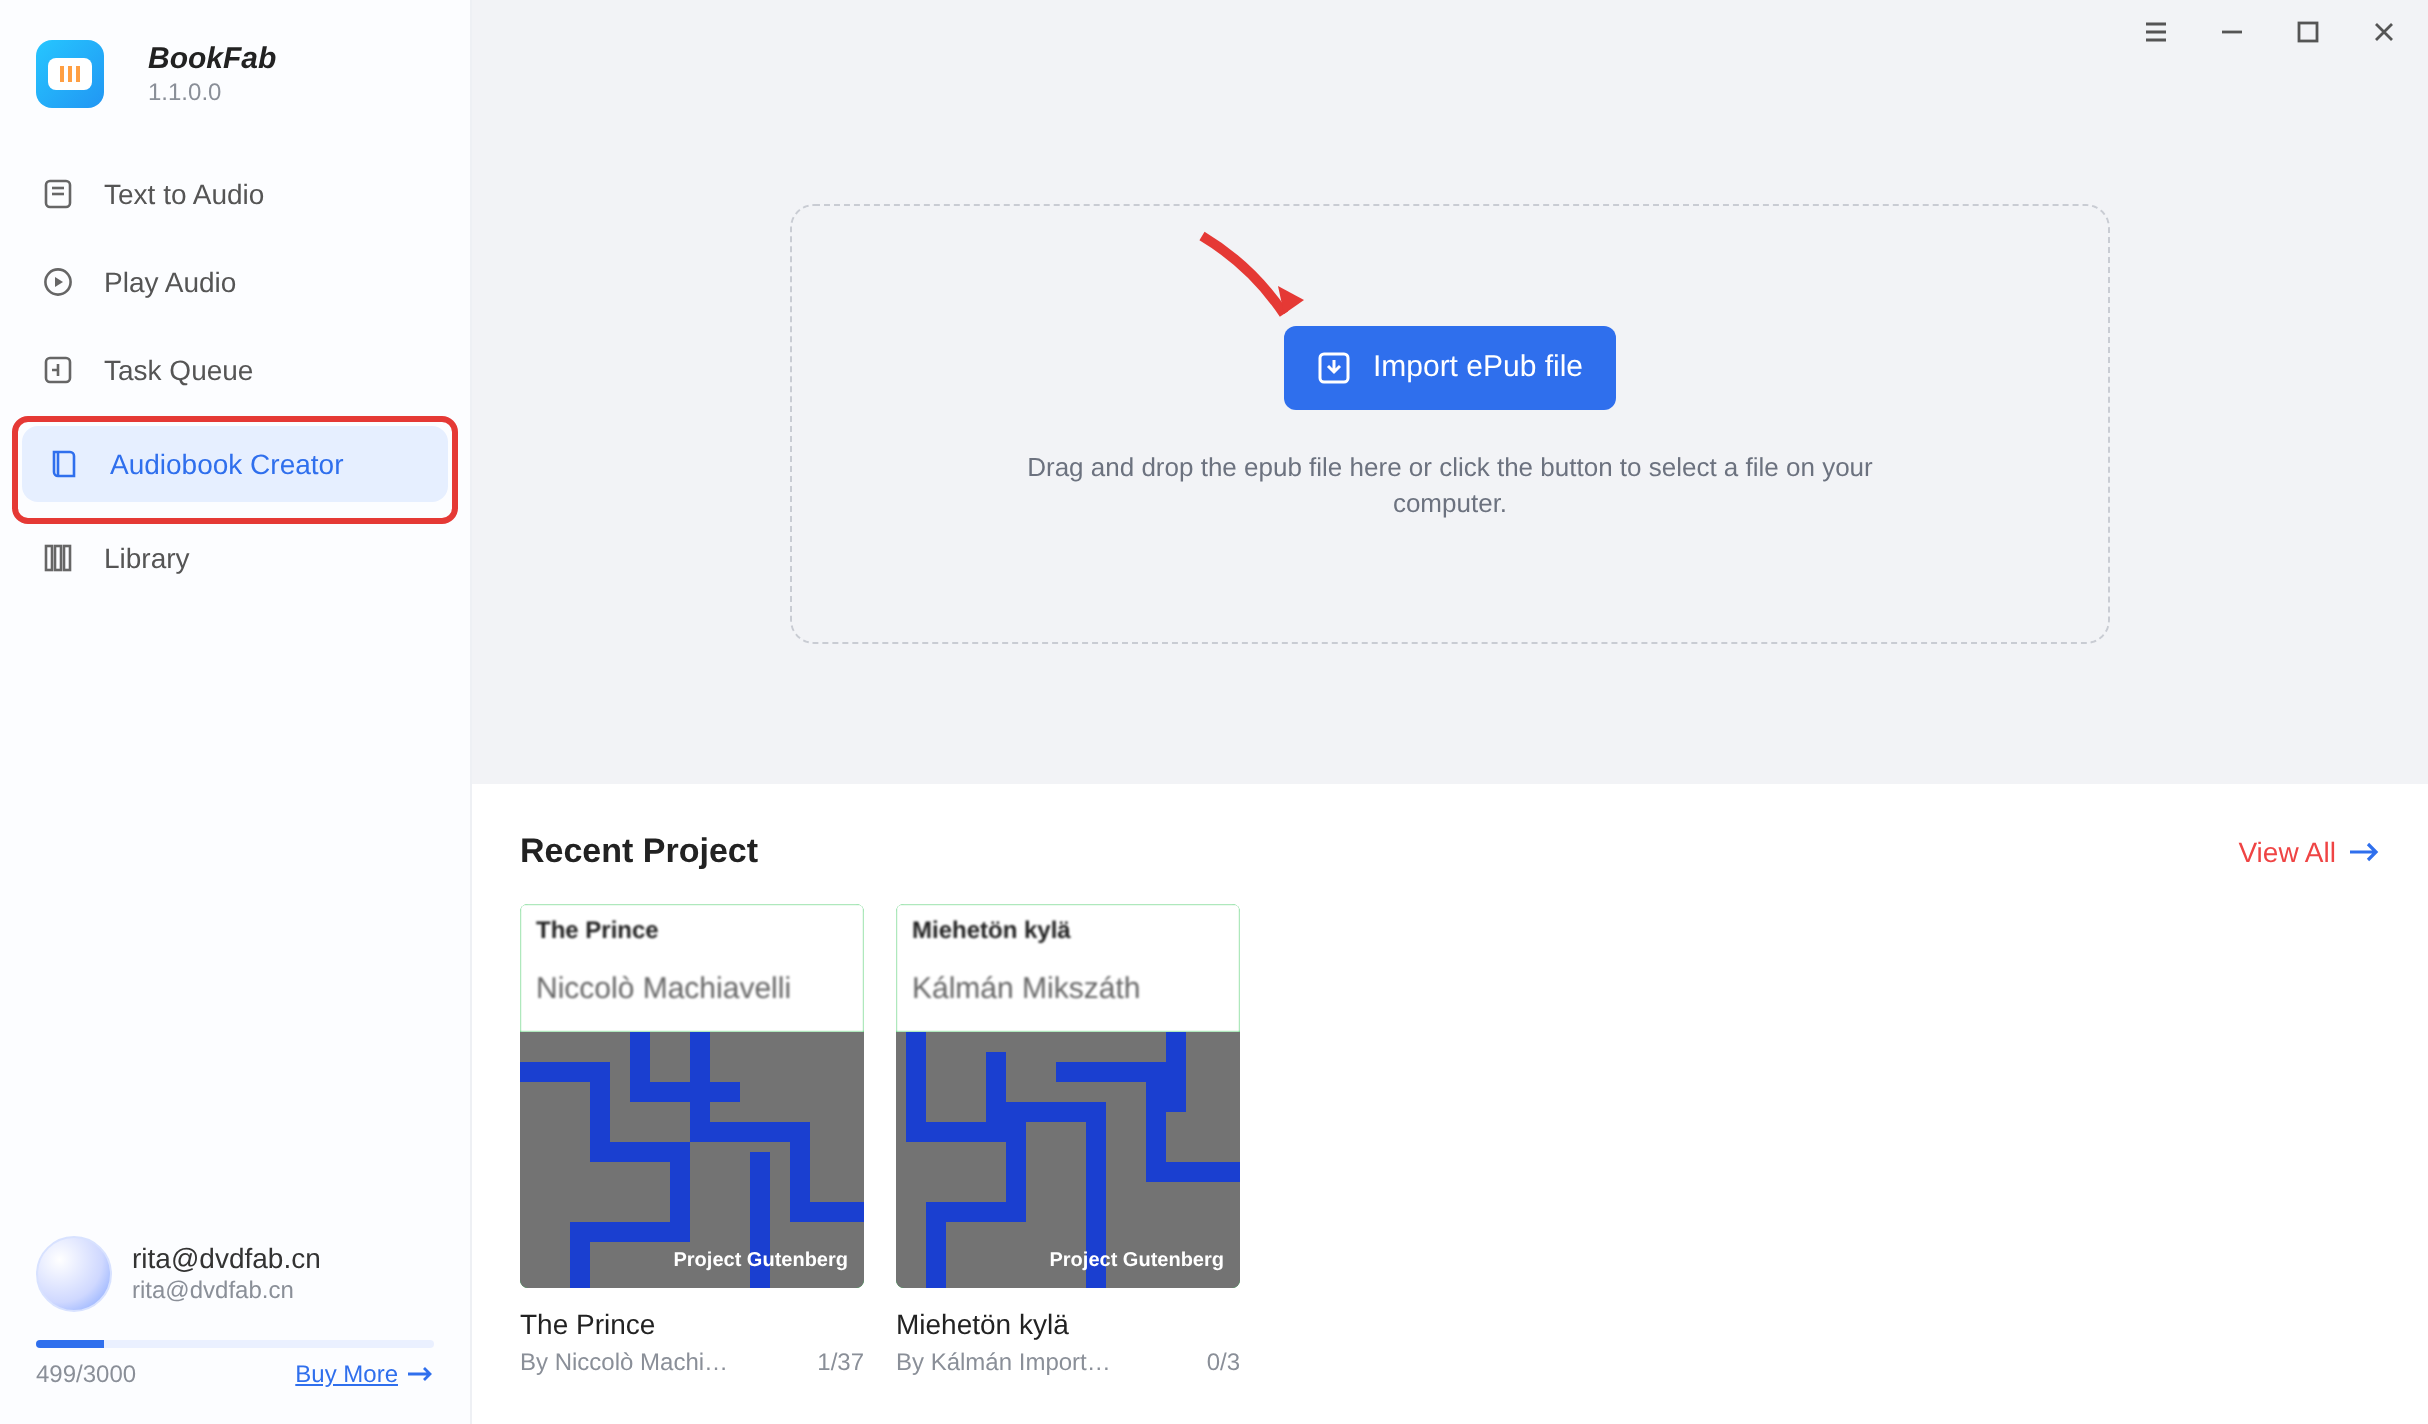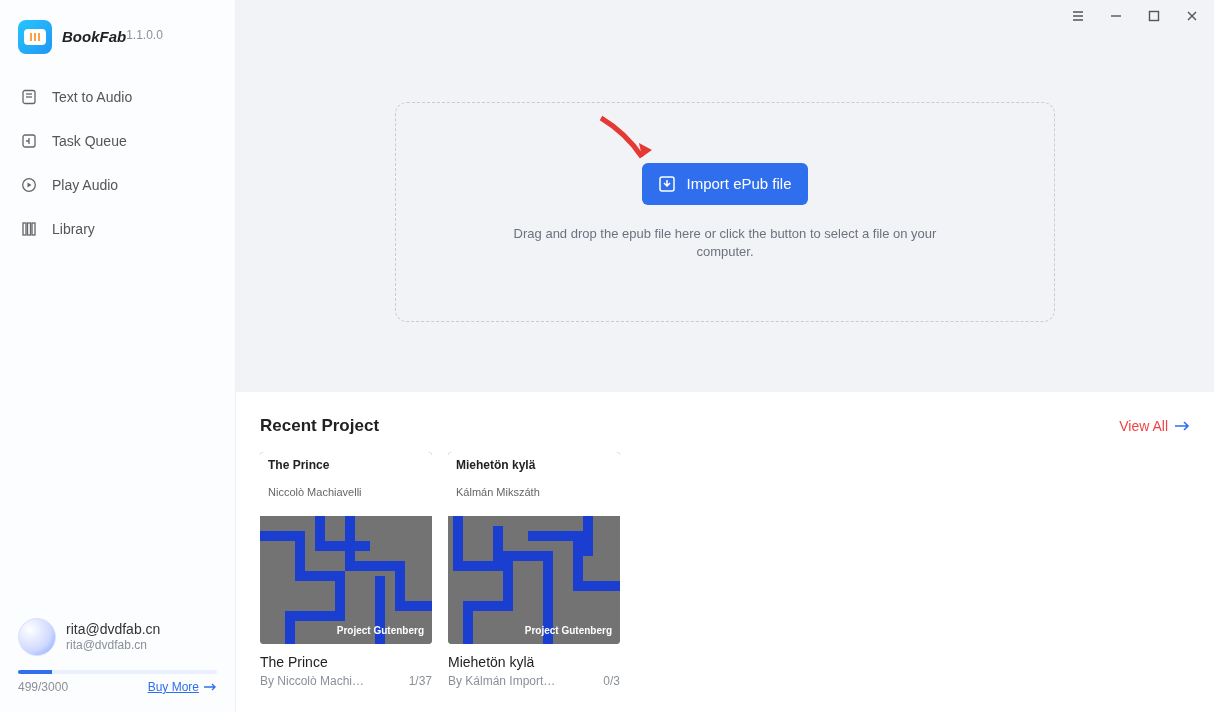--- a/index.html
+++ b/index.html
@@ -3,21 +3,21 @@
 <meta charset="utf-8">
 <style>
 * { margin: 0; padding: 0; box-sizing: border-box; }
 body { font-family: -apple-system, BlinkMacSystemFont, "Segoe UI", Arial, sans-serif; width: 1214px; height: 712px; overflow: hidden; background: #fff; color: #333; }
 .app { display: flex; width: 100%; height: 100%; }
 .sidebar { width: 236px; height: 100%; background: #fcfdff; display: flex; flex-direction: column; border-right: 1px solid #eef0f4; }
 .brand { display: flex; align-items: center; gap: 10px; padding: 20px 18px 24px 18px; }
 .brand-logo { width: 34px; height: 34px; border-radius: 8px; background: linear-gradient(135deg,#26c6ff,#2196f3); display: flex; align-items: center; justify-content: center; }
 .brand-logo-inner { width: 22px; height: 16px; background: #fff; border-radius: 4px; display: flex; align-items: center; justify-content: center; gap: 2px; }
 .brand-logo-inner span { width: 2px; height: 8px; background: #ff9f43; }
-.brand-text { display: flex; flex-direction: row; line-height: 1.2; }
+.brand-text { display: flex; flex-direction: column; line-height: 1.2; margin-left: 12px; }
 .brand-name { font-weight: 700; font-style: italic; font-size: 15px; color: #222; }
 .brand-version { font-size: 12px; color: #8a8f98; }
 .nav { padding: 0 8px; }
 .nav-item { display: flex; align-items: center; gap: 14px; padding: 10px 12px; border-radius: 8px; font-size: 14px; color: #555; cursor: pointer; margin-bottom: 6px; }
 .nav-item.active { background: #e6efff; color: #2f6fed; }
 .nav-item .ico { width: 18px; height: 18px; display: flex; align-items: center; justify-content: center; color: #666; }
 .nav-item.active .ico { color: #2f6fed; }
 .highlight-box { border: 3px solid #e53935; border-radius: 8px; padding: 2px; margin: -2px; }
 .spacer { flex: 1; }
 .user-block { padding: 0 18px 18px 18px; margin-top: 36px; }
@@ -42,21 +42,21 @@
 .drop-help { font-size: 13px; color: #6c727f; text-align: center; line-height: 1.4; max-width: 440px; }
 .recent { padding: 24px 24px 0 24px; }
 .recent-header { display: flex; justify-content: space-between; align-items: center; margin-bottom: 16px; }
 .recent-title { font-size: 17px; font-weight: 700; color: #222; }
 .view-all { color: #ef4444; font-size: 14px; cursor: pointer; display: flex; align-items: center; gap: 6px; }
 .cards { display: flex; gap: 16px; }
 .card { width: 172px; }
 .cover { width: 172px; height: 192px; border-radius: 4px; overflow: hidden; position: relative; background: #0fbb3a; }
 .cover-top { background: #fff; height: 64px; padding: 6px 8px; filter: blur(0.5px); }
 .cover-title { font-size: 12px; font-weight: 700; color: #222; }
-.cover-author { font-size: 11px; color: #666; margin-top: 14px; }
+.cover-author { font-size: 15px; color: #666; margin-top: 14px; }
 .cover-art { position: absolute; bottom: 0; left: 0; right: 0; height: 128px; background: #737373; }
 .cover-art svg { width: 100%; height: 100%; }
 .pg-label { position: absolute; bottom: 8px; right: 8px; font-size: 10px; color: #fff; font-weight: 600; }
 .card-title { font-size: 14px; color: #222; margin-top: 10px; }
 .card-meta { display: flex; justify-content: space-between; font-size: 12px; color: #8a8f98; margin-top: 4px; }
 svg { display: block; }
 </style>
 </head>
 <body>
 
@@ -83,34 +83,45 @@
               <rect x="2" y="1.5" width="12" height="13" rx="2" stroke="currentColor" stroke-width="1.3"></rect>
               <line x1="5" y1="5" x2="11" y2="5" stroke="currentColor" stroke-width="1.3"></line>
               <line x1="5" y1="8" x2="11" y2="8" stroke="currentColor" stroke-width="1.3"></line>
             </svg>
         </span>
         <span>Text to Audio</span>
       </div>
       <div class="nav-item">
         <span class="ico">
           <svg width="16" height="16" viewBox="0 0 16 16" fill="none">
+              <circle cx="8" cy="8" r="6.3" stroke="currentColor" stroke-width="1.3"></circle>
+              <path d="M6.5 5.5 L10.5 8 L6.5 10.5 Z" fill="currentColor"></path>
+            </svg>
+        </span>
+        <span>Play Audio</span>
+      </div>
+      <div class="nav-item">
+        <span class="ico">
+          <svg width="16" height="16" viewBox="0 0 16 16" fill="none">
               <rect x="2" y="2" width="12" height="12" rx="2" stroke="currentColor" stroke-width="1.3"></rect>
               <path d="M5 8 h3 M8 5 v6" stroke="currentColor" stroke-width="1.3"></path>
             </svg>
         </span>
         <span>Task Queue</span>
       </div>
-      <div class="nav-item">
-        <span class="ico">
-          <svg width="16" height="16" viewBox="0 0 16 16" fill="none">
-              <circle cx="8" cy="8" r="6.3" stroke="currentColor" stroke-width="1.3"></circle>
-              <path d="M6.5 5.5 L10.5 8 L6.5 10.5 Z" fill="currentColor"></path>
-            </svg>
-        </span>
-        <span>Play Audio</span>
+      <div class="highlight-box">
+        <div class="nav-item active">
+          <span class="ico">
+            <svg width="16" height="16" viewBox="0 0 16 16" fill="none">
+                <path d="M3 2 h8 a2 2 0 0 1 2 2 v10 H5 a2 2 0 0 1 -2 -2 Z" stroke="currentColor" stroke-width="1.3"></path>
+                <line x1="5" y1="2" x2="5" y2="14" stroke="currentColor" stroke-width="1.3"></line>
+              </svg>
+          </span>
+          <span>Audiobook Creator</span>
+        </div>
       </div>
       <div class="nav-item">
         <span class="ico">
           <svg width="16" height="16" viewBox="0 0 16 16" fill="none">
               <rect x="2" y="2" width="3" height="12" stroke="currentColor" stroke-width="1.3"></rect>
               <rect x="6.5" y="2" width="3" height="12" stroke="currentColor" stroke-width="1.3"></rect>
               <rect x="11" y="2" width="3" height="12" stroke="currentColor" stroke-width="1.3"></rect>
             </svg>
         </span>
         <span>Library</span>

